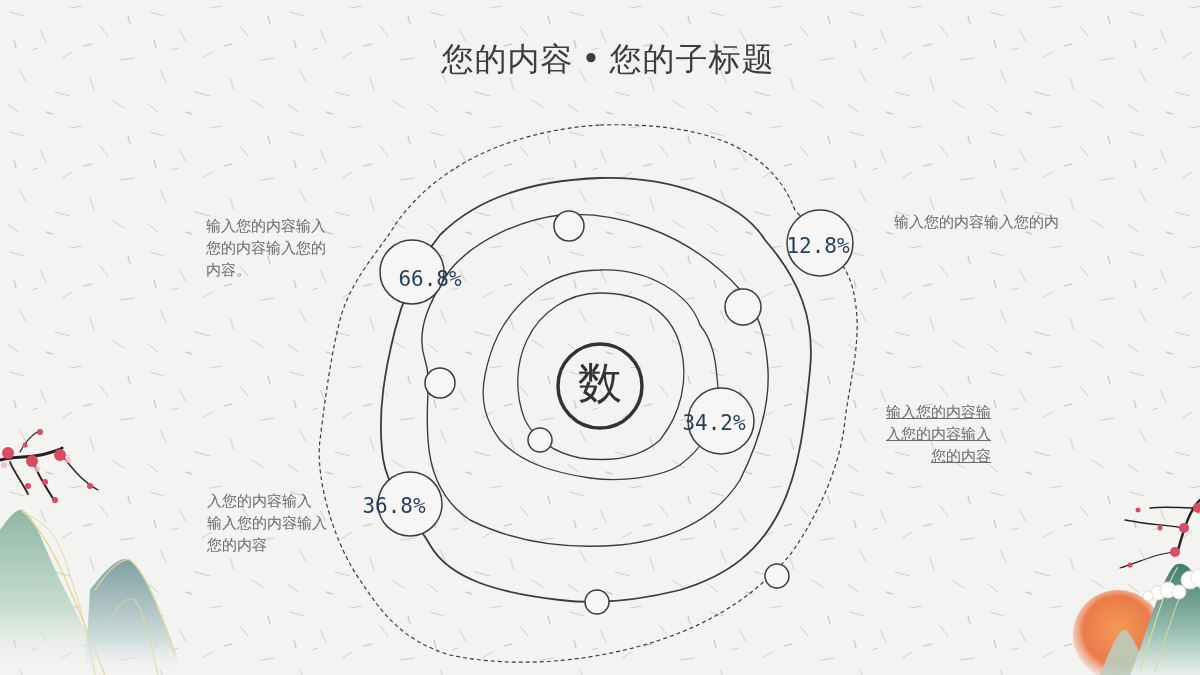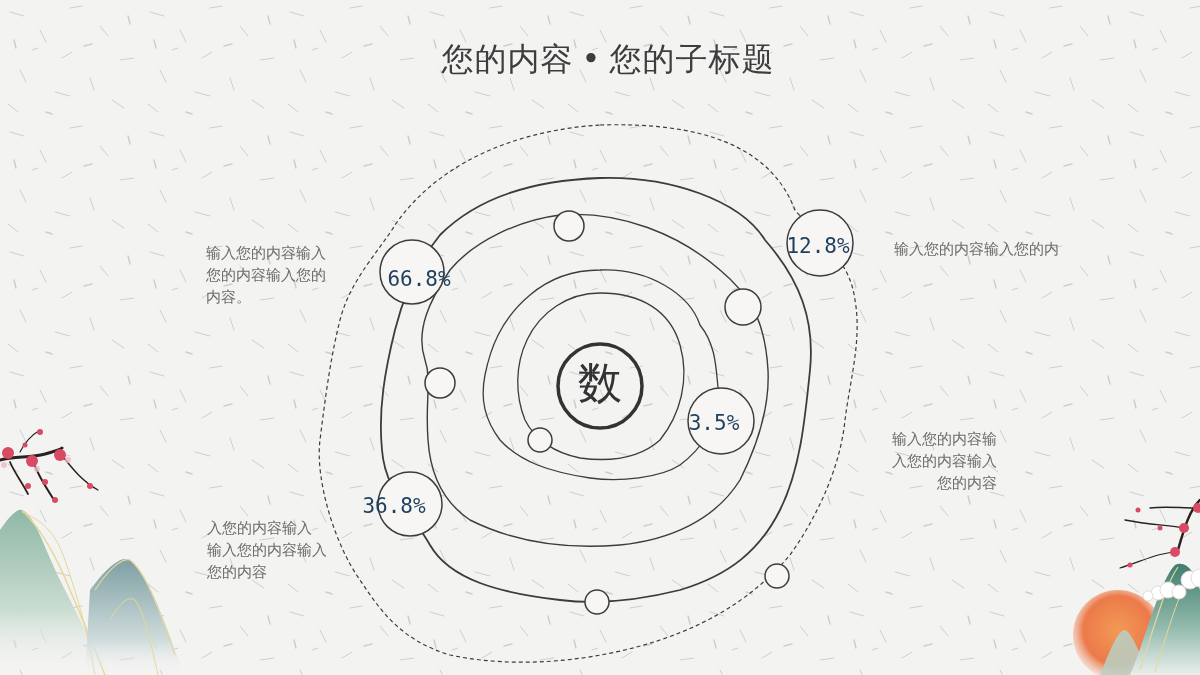--- a/index.html
+++ b/index.html
@@ -22,21 +22,20 @@
       font-family: "DejaVu Sans Mono", "Liberation Mono", monospace;
       letter-spacing: 0px;
     }
     .center-char {
       position: absolute; left: 600px; top: 383px; transform: translate(-50%, -50%);
       font-size: 44px; color: #333; font-family: "DejaVu Serif", "Liberation Serif", serif;
     }
     .desc {
       position: absolute; font-size: 15px; line-height: 22px; color: #6b6b6b;
       font-family: "DejaVu Serif", "Liberation Serif", serif;
-      margin-top: 27px;
     }
     .desc .line { display: block; white-space: nowrap; }
     .desc.right { text-align: right; }
     .deco { position: absolute; }
   </style>
 </head>
 <body>
 
 <svg class="paper" width="1200" height="675" viewBox="0 0 1200 675">
   <defs>
@@ -97,38 +96,38 @@
   </g>
 
   <g fill="#f7f6f4" stroke="#3c3c3c" stroke-width="1.5">
     <circle cx="412" cy="272" r="32"></circle>
     <circle cx="820" cy="243" r="33"></circle>
     <circle cx="721" cy="421" r="33"></circle>
     <circle cx="410" cy="504" r="32"></circle>
   </g>
 </svg>
 
-<div class="pct" style="left:419px; top:279px;">66.8%</div>
+<div class="pct" style="left:430px; top:279px;">66.8%</div>
 <div class="pct" style="left:818px; top:246px;">12.8%</div>
-<div class="pct" style="left:714px; top:423px;">3.5%</div>
+<div class="pct" style="left:714px; top:423px;">34.2%</div>
 <div class="pct" style="left:394px; top:506px;">36.8%</div>
 
 <div class="center-char">数</div>
 
 <div class="desc" style="left:206px; top:215px;">
   <span class="line">输入您的内容输入</span>
   <span class="line">您的内容输入您的</span>
   <span class="line">内容。</span>
 </div>
 
 <div class="desc right" style="right:141px; top:211px;text-align:right;">
   <span class="line">输入您的内容输入您的内</span>
 </div>
 
-<div class="desc right" style="right:203px; top:401px;">
+<div class="desc right" style="right:209px; top:401px;text-decoration:underline;">
   <span class="line">输入您的内容输</span>
   <span class="line">入您的内容输入</span>
   <span class="line">您的内容</span>
 </div>
 
 <div class="desc" style="left:207px; top:490px;">
   <span class="line">入您的内容输入</span>
   <span class="line">输入您的内容输入</span>
   <span class="line">您的内容</span>
 </div>

